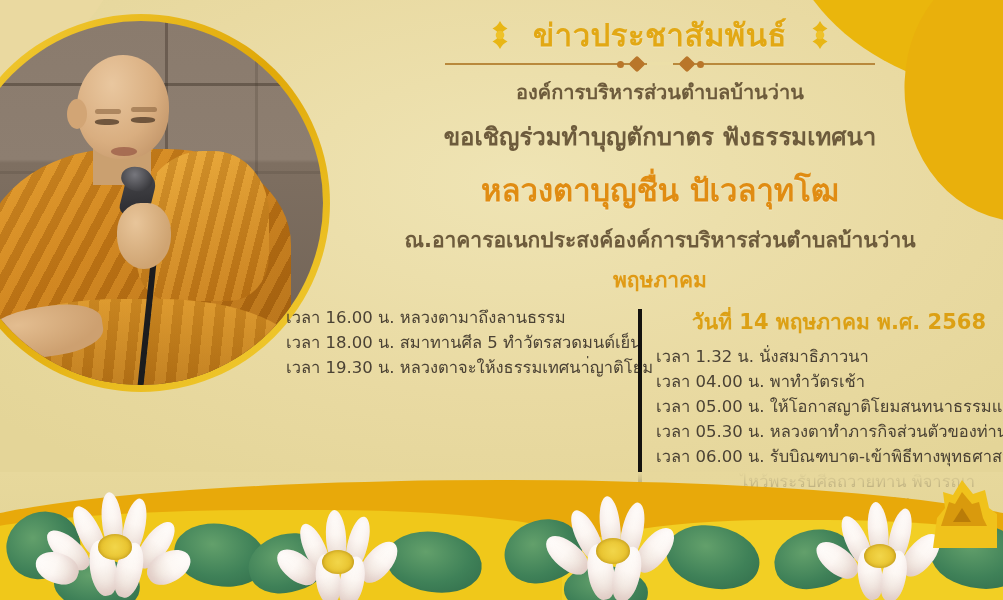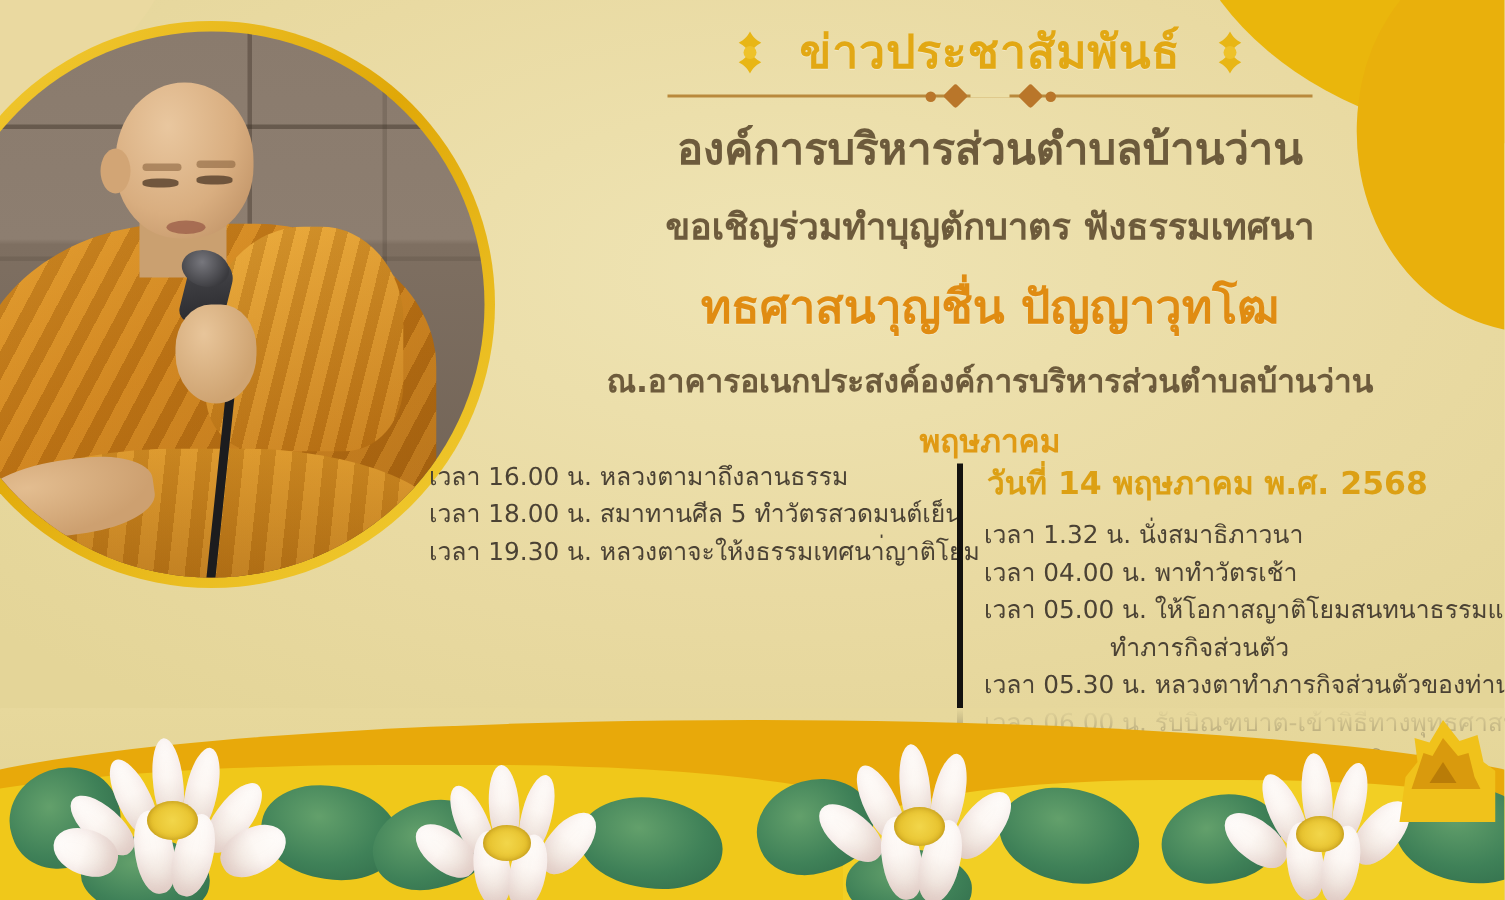--- a/index.html
+++ b/index.html
@@ -160,21 +160,21 @@
   }
   .divider .ln{position:absolute;top:7px;left:0;right:0;height:1.6px;background:#b9893c;}
   .divider .dia{
     position:absolute;top:2px;width:12px;height:12px;background:#b9762a;
     transform:rotate(45deg);border-radius:2px;
   }
   .divider .dot{position:absolute;top:5px;width:7px;height:7px;background:#b9762a;border-radius:50%;}
   .divider .gap{position:absolute;top:6px;width:26px;height:3px;background:#ecdfa8;}
 
   .line2{
-    margin-top:6px;font-size:29px;font-weight:bold;color:#6d5b3c;
+    margin-top:6px;font-size:20px;font-weight:bold;color:#6d5b3c;
   }
   .line3{
     margin-top:9px;font-size:24px;font-weight:bold;color:#6d5b3c;
   }
   .monk-name{
     margin-top:9px;font-size:31px;font-weight:bold;color:#e08c12;
     text-shadow:0 1px 0 rgba(255,255,255,.3);
   }
   .venue{
     margin-top:8px;font-size:21px;font-weight:bold;color:#6d5b3c;
@@ -190,21 +190,21 @@
   }
   .col{position:relative;}
   .col.left{width:348px;padding-right:16px;box-sizing:border-box;}
   .col.right{width:352px;padding-left:22px;box-sizing:border-box;}
   .vdivider{
     position:absolute;left:352px;top:4px;width:4px;height:190px;background:#14120f;
   }
   .col-head{
     font-size:21px;font-weight:bold;color:#dca014;margin-bottom:6px;
   }
-  .col.right .col-head{padding-left:2px;}
+  .col.right .col-head{padding-left:2px;text-align:right;}
   .item{
     font-size:16.5px;color:#4b4234;line-height:1.52;white-space:nowrap;
   }
   .item .cont{display:block;padding-left:84px;white-space:nowrap;}
 </style>
 </head>
 <body>
 
 <div id="poster">
 
@@ -256,21 +256,21 @@
       <div class="ln"></div>
       <div class="dia" style="left:186px;"></div>
       <div class="dot" style="left:172px;"></div>
       <div class="dia" style="left:236px;"></div>
       <div class="dot" style="left:252px;"></div>
       <div class="gap" style="left:202px;"></div>
     </div>
 
     <div class="line2">องค์การบริหารส่วนตำบลบ้านว่าน</div>
     <div class="line3">ขอเชิญร่วมทำบุญตักบาตร ฟังธรรมเทศนา</div>
-    <div class="monk-name">ทธศาสนาุญชื่น ปัญญาวุทโฒ</div>
+    <div class="monk-name">หลวงตาบุญชื่น ปัเวลาุทโฒ</div>
     <div class="venue">ณ.อาคารอเนกประสงค์องค์การบริหารส่วนตำบลบ้านว่าน</div>
     <div class="agenda">พฤษภาคม</div>
   </div>
 
   <div class="schedule">
     <div class="col left">
       <div class="item">
         <span>เวลา 16.00 น.</span>
         <span>หลวงตามาถึงลานธรรม</span>
       </div>
@@ -292,21 +292,20 @@
         <span>เวลา 1.32 น.</span>
         <span>นั่งสมาธิภาวนา</span>
       </div>
       <div class="item">
         <span>เวลา 04.00 น.</span>
         <span>พาทำวัตรเช้า</span>
       </div>
       <div class="item">
         <span>เวลา 05.00 น.</span>
         <span>ให้โอกาสญาติโยมสนทนาธรรมและ</span>
-        <span class="cont">ทำภารกิจส่วนตัว</span>
       </div>
       <div class="item">
         <span>เวลา 05.30 น.</span>
         <span>หลวงตาทำภารกิจส่วนตัวของท่าน</span>
       </div>
       <div class="item">
         <span>เวลา 06.00 น.</span>
         <span>รับบิณฑบาต-เข้าพิธีทางพุทธศาสนา</span>
         <span class="cont">ไหว้พระรับศีลถวายทาน พิจารณา</span>
         <span class="cont">อาหาร อนุโมทนาบุญให้พร</span>

